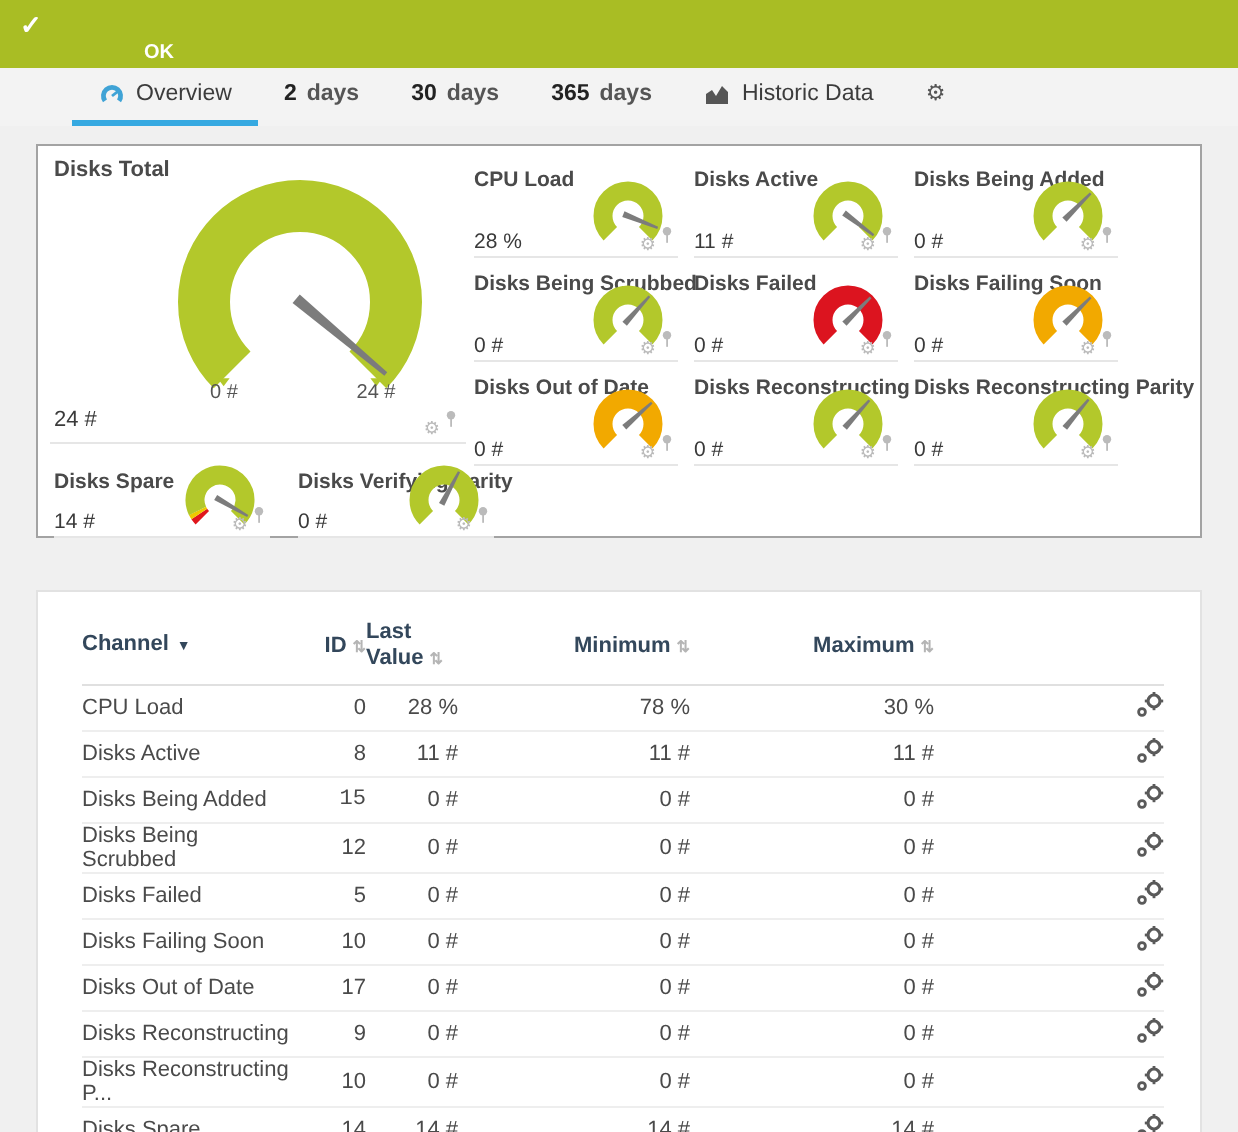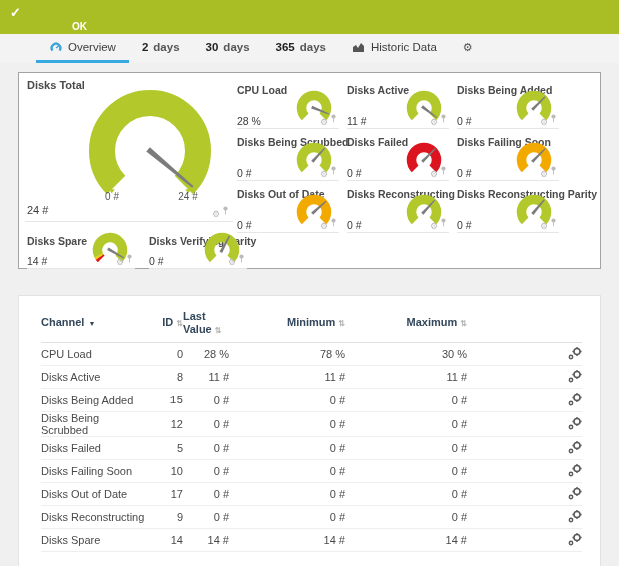--- a/index.html
+++ b/index.html
@@ -434,20 +434,35 @@
             <td class="gearcell"><span class="rowgear"><svg width="14" height="13" viewBox="0 0 14 13">
                   <circle cx="9" cy="4.5" r="3" stroke="#5a5a5a" stroke-width="1.6" fill="none"></circle>
                   <line x1="9" y1="1.5" x2="9" y2="-0.09999999999999964" stroke="#5a5a5a" stroke-width="1.4"></line>
                   <line x1="12" y1="4.5" x2="13.6" y2="4.5" stroke="#5a5a5a" stroke-width="1.4"></line>
                   <line x1="9" y1="7.5" x2="9" y2="9.1" stroke="#5a5a5a" stroke-width="1.4"></line>
                   <line x1="6" y1="4.500000000000001" x2="4.4" y2="4.500000000000001" stroke="#5a5a5a" stroke-width="1.4"></line>
                   <circle cx="3" cy="10" r="1.7" stroke="#5a5a5a" stroke-width="1.4" fill="none"></circle>
                 </svg></span></td>
           </tr>
           <tr>
+            <td style="text-align: left;">Disks Reconstructing P...</td>
+            <td style="text-align: right;">10</td>
+            <td style="text-align: right;">0 #</td>
+            <td style="text-align: right;">0 #</td>
+            <td style="text-align: right;">0 #</td>
+            <td class="gearcell"><span class="rowgear"><svg width="14" height="13" viewBox="0 0 14 13">
+                  <circle cx="9" cy="4.5" r="3" stroke="#5a5a5a" stroke-width="1.6" fill="none"></circle>
+                  <line x1="9" y1="1.5" x2="9" y2="-0.09999999999999964" stroke="#5a5a5a" stroke-width="1.4"></line>
+                  <line x1="12" y1="4.5" x2="13.6" y2="4.5" stroke="#5a5a5a" stroke-width="1.4"></line>
+                  <line x1="9" y1="7.5" x2="9" y2="9.1" stroke="#5a5a5a" stroke-width="1.4"></line>
+                  <line x1="6" y1="4.500000000000001" x2="4.4" y2="4.500000000000001" stroke="#5a5a5a" stroke-width="1.4"></line>
+                  <circle cx="3" cy="10" r="1.7" stroke="#5a5a5a" stroke-width="1.4" fill="none"></circle>
+                </svg></span></td>
+          </tr>
+          <tr>
             <td style="text-align: left;">Disks Spare</td>
             <td style="text-align: right;">14</td>
             <td style="text-align: right;">14 #</td>
             <td style="text-align: right;">14 #</td>
             <td style="text-align: right;">14 #</td>
             <td class="gearcell"><span class="rowgear"><svg width="14" height="13" viewBox="0 0 14 13">
                   <circle cx="9" cy="4.5" r="3" stroke="#5a5a5a" stroke-width="1.6" fill="none"></circle>
                   <line x1="9" y1="1.5" x2="9" y2="-0.09999999999999964" stroke="#5a5a5a" stroke-width="1.4"></line>
                   <line x1="12" y1="4.5" x2="13.6" y2="4.5" stroke="#5a5a5a" stroke-width="1.4"></line>
                   <line x1="9" y1="7.5" x2="9" y2="9.1" stroke="#5a5a5a" stroke-width="1.4"></line>

